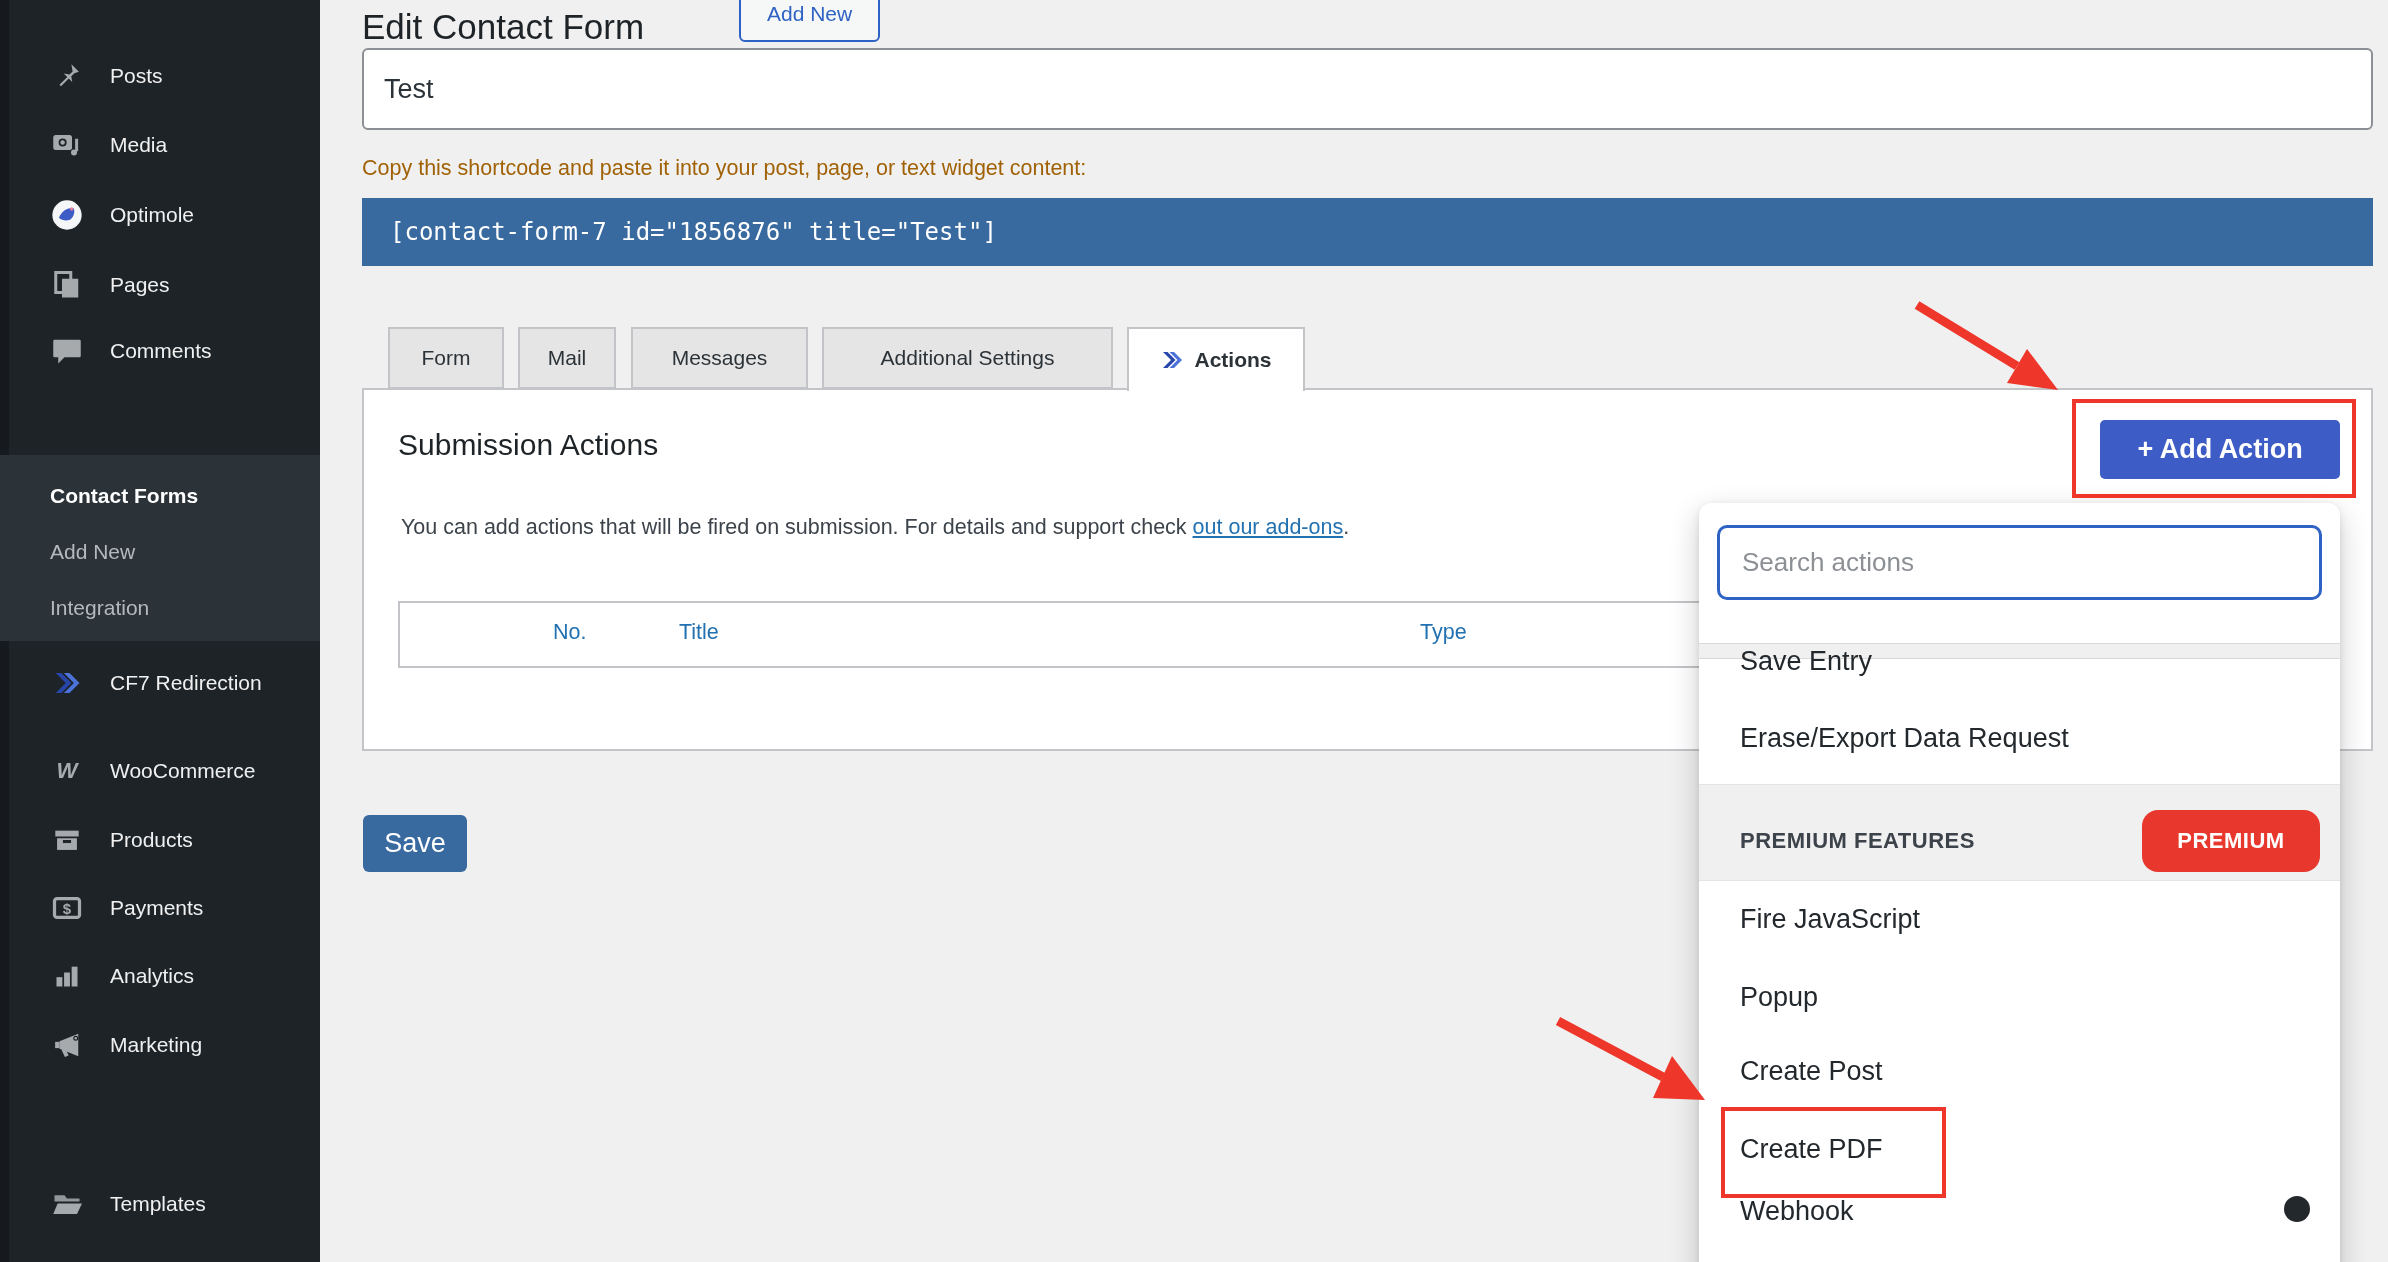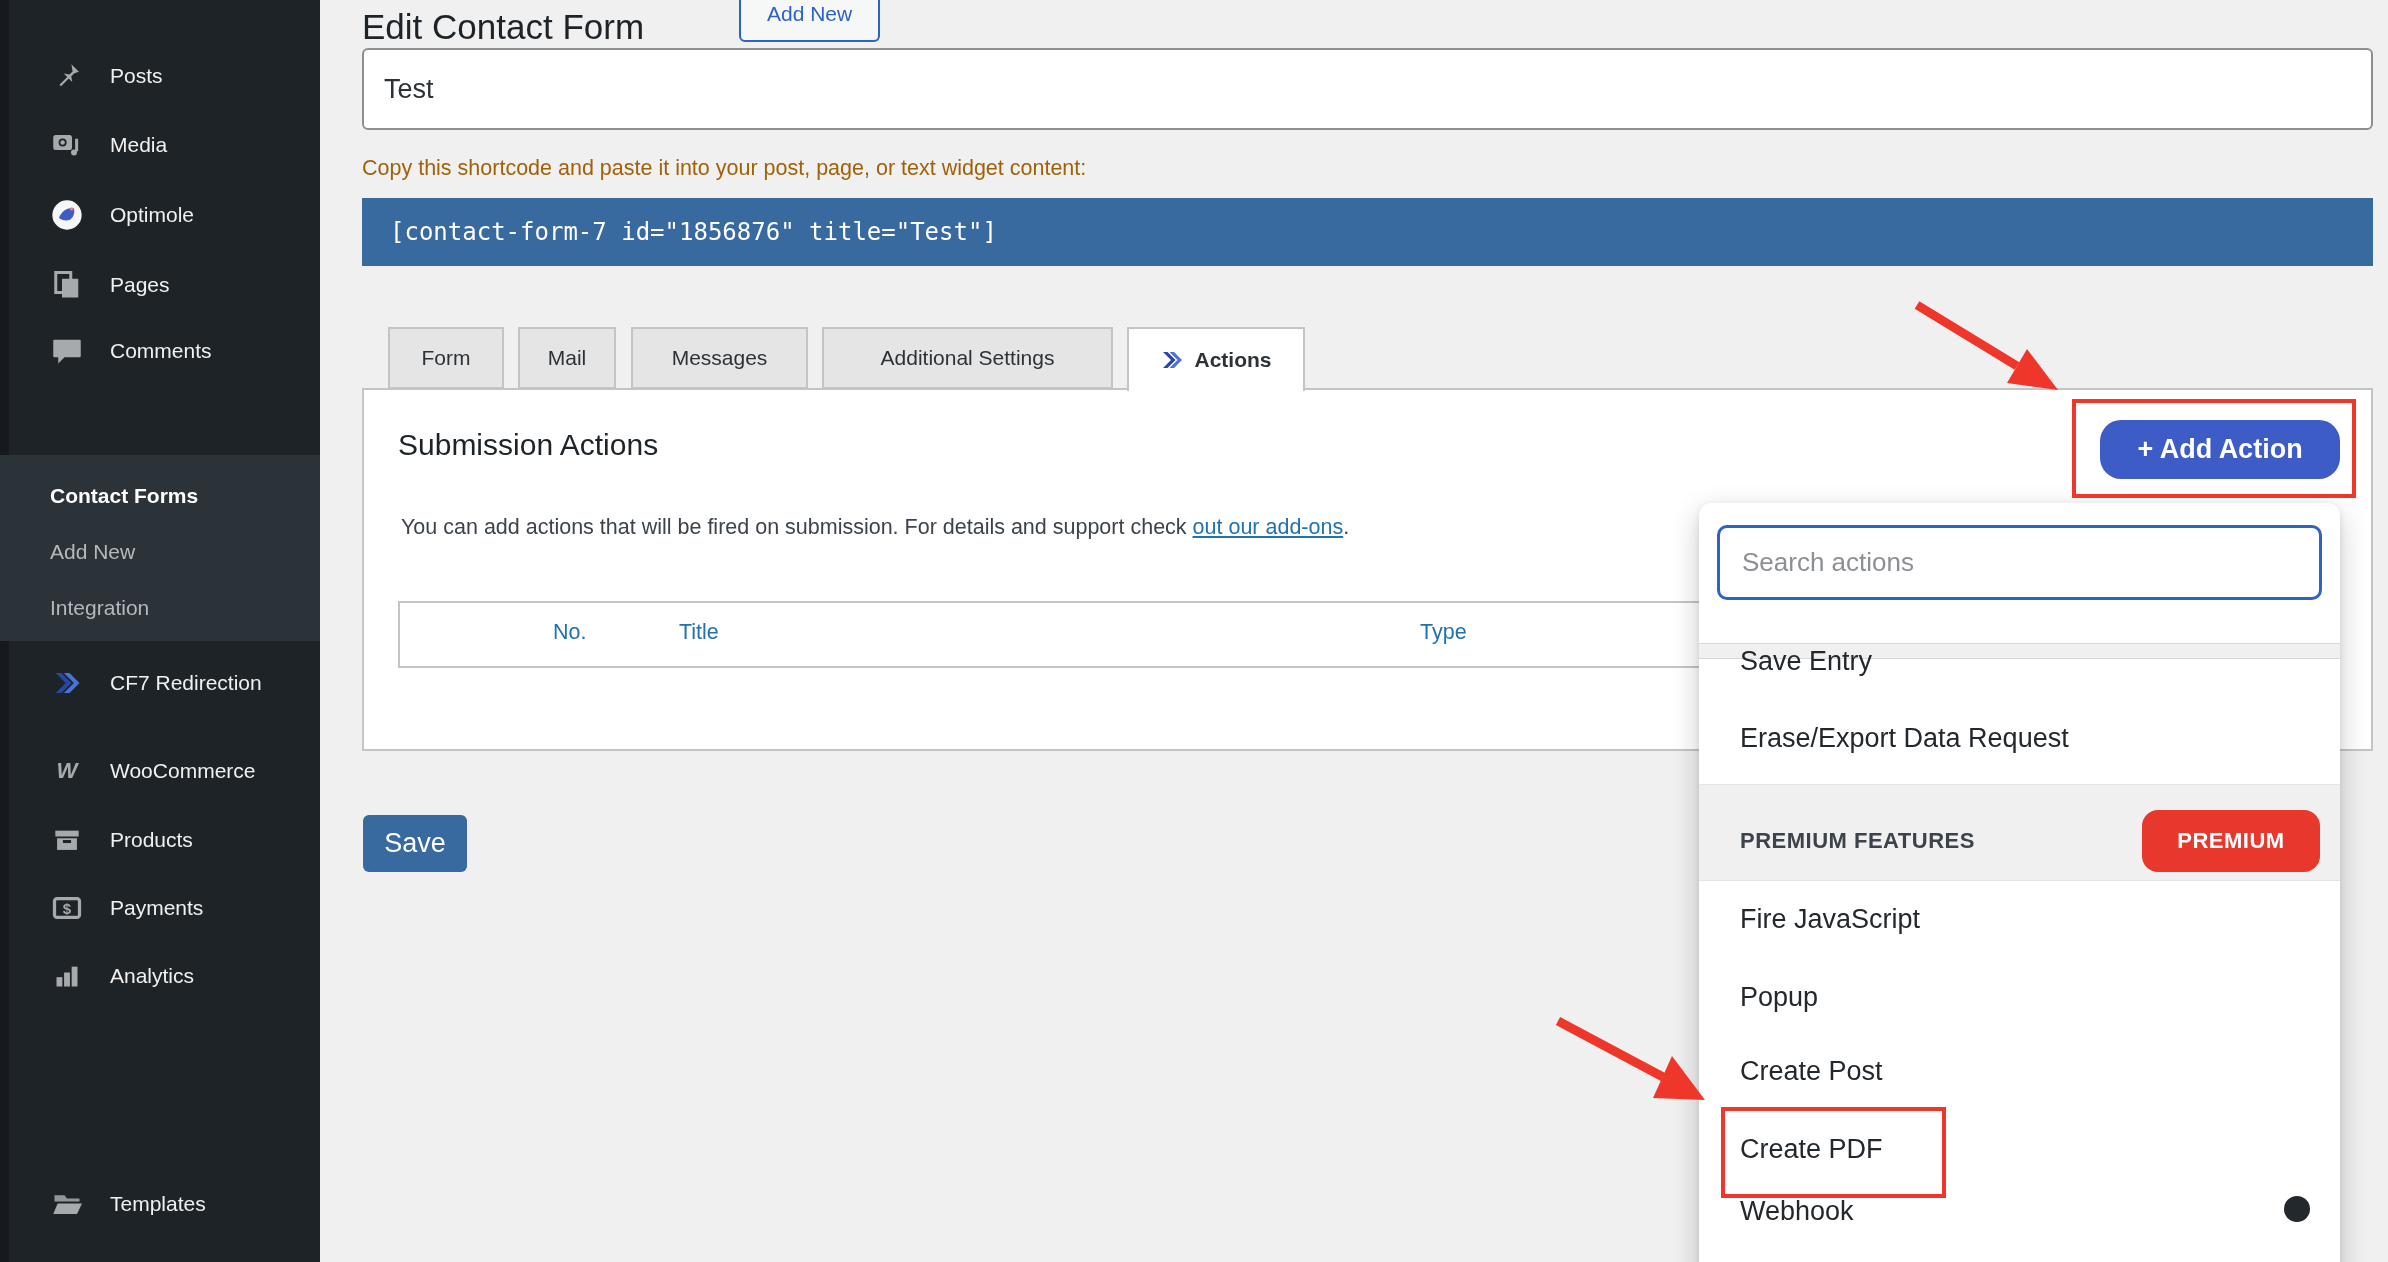--- a/index.html
+++ b/index.html
@@ -44,21 +44,21 @@
   
   .panel{left:362px;top:388px;width:2011px;height:363px;background:#fff;
       border:2px solid #c3c4c7;box-sizing:border-box;z-index:1;}
   .panel-heading{left:398px;top:428px;font-size:30px;font-weight:500;color:#1d2327;z-index:2;}
   .panel-desc{left:401px;top:515px;font-size:21.5px;color:#3c434a;z-index:2;}
   .panel-desc a{color:#2271b1;text-decoration:underline;cursor:pointer;}
   .actions-table{left:398px;top:601px;width:1942px;height:67px;background:#fff;
       border:2px solid #c3c4c7;box-sizing:border-box;z-index:2;}
   .th{top:620px;font-size:21.5px;color:#2271b1;z-index:3;}
   .add-action-btn{left:2100px;top:420px;width:240px;height:59px;background:#3d5cc5;color:#fff;
-      border:none;border-radius:21px;font-size:27px;font-weight:bold;font-family:inherit;z-index:3;}
+      border:none;border-radius:5px;font-size:27px;font-weight:bold;font-family:inherit;z-index:3;}
   .save-btn{left:363px;top:815px;width:104px;height:57px;background:#38699f;color:#fff;
       border:none;border-radius:6px;font-size:27px;font-family:inherit;}
   
   .dropdown{left:1699px;top:503px;width:641px;height:924px;background:#fff;border-radius:12px;
       box-shadow:0 10px 30px rgba(0,0,0,.20), 0 2px 6px rgba(0,0,0,.10);z-index:6;overflow:hidden;}
   .search-input{position:absolute;left:18px;top:22px;width:605px;height:75px;box-sizing:border-box;
       border:3px solid #2e62c4;border-radius:10px;font-size:26px;padding:0 22px;font-family:inherit;color:#2c3338;}
   .search-input::placeholder{color:#8c8f94;}
   .dd-sep{position:absolute;left:0;top:140px;width:641px;height:14px;background:#f0f0f1;
       border-top:1px solid #d8d9db;border-bottom:1px solid #d8d9db;}
@@ -192,20 +192,32 @@
       <span class="ic">
         <svg width="28" height="28" viewBox="0 0 24 24" fill="currentColor">
             <rect x="3" y="13" width="5" height="8"></rect>
             <rect x="9.5" y="9" width="5" height="12"></rect>
             <rect x="16" y="4" width="5" height="17"></rect>
           </svg>
       </span>
       <span>Analytics</span>
     </div>
 
+    <div class="abs mi" style="top:1011px;">
+      <span class="ic">
+        <svg width="30" height="30" viewBox="0 0 24 24" fill="currentColor">
+            <path d="M21 3L6 9v6l15 6z"></path>
+            <rect x="2.5" y="9.5" width="3.5" height="5"></rect>
+            <path d="M7.5 15.5l2.8 6 3-1.1-2.3-5z"></path>
+            <circle cx="19" cy="6.5" r="2" fill="#1d2327"></circle>
+            <circle cx="19" cy="6.5" r="1"></circle>
+          </svg>
+      </span>
+      <span>Marketing</span>
+    </div>
 
 
     <div class="abs mi" style="top:1170px;">
       <span class="ic">
         <svg width="30" height="30" viewBox="0 0 24 24" fill="currentColor">
             <path d="M2 5h8l2 2.5h10V10H2z" opacity=".85"></path>
             <path d="M4.5 11.5H24L20 20H1z"></path>
           </svg>
       </span>
       <span>Templates</span>

